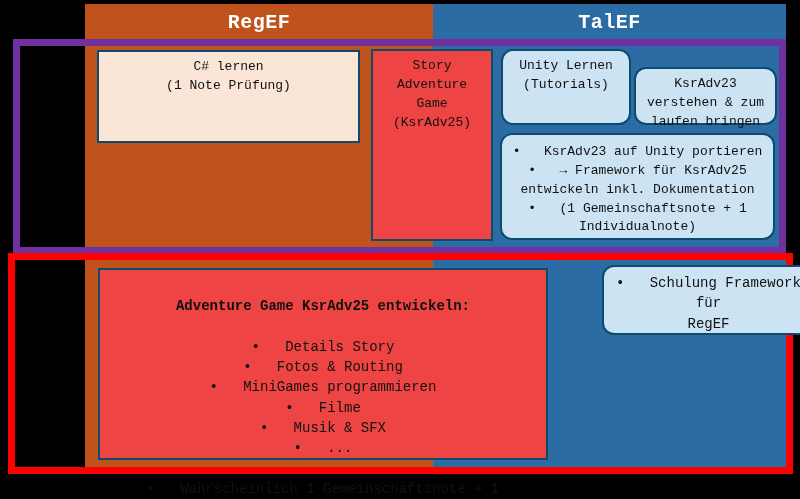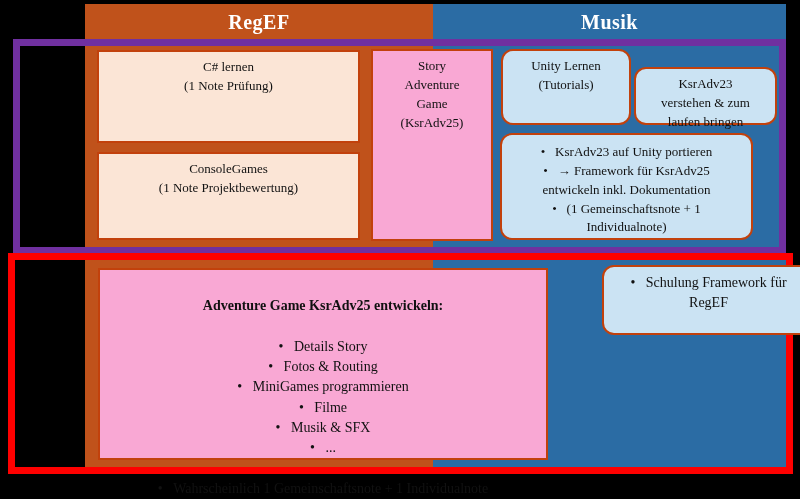--- a/index.html
+++ b/index.html
@@ -2,79 +2,77 @@
 <html><head>
 <meta charset="utf-8">
 <style>
   html, body { margin: 0; padding: 0; background: #000; }
   #canvas {
     position: relative;
     width: 800px;
     height: 499px;
     background: #000;
     overflow: hidden;
-    font-family: Liberation Serif, serif;
+    font-family: Liberation Mono, monospace;
     color: #111;
   }
   
   .column { position: absolute; top: 4px; height: 464px; z-index: 1; }
   #col-regef { left: 85px;  width: 348px; background: #C0521B; }
   #col-talef { left: 433px; width: 353px; background: #2B6CA4; }
   .col-header {
     position: absolute; top: 0; left: 0; right: 0; height: 36px;
     display: flex; align-items: center; justify-content: center;
     color: #fff; font-weight: bold; font-size: 20px; letter-spacing: .5px;
   }
   
   .frame { position: absolute; background: transparent; box-sizing: border-box; z-index: 2; }
   #frame-purple { left: 13px; top: 39px;  width: 773px; height: 215px; border: 7px solid #7030A0; }
   #frame-red    { left: 8px;  top: 253px; width: 785px; height: 221px; border: 7px solid #FF0000; }
   
   .box {
     position: absolute; box-sizing: border-box; z-index: 3;
-    border: 2px solid #c2410c;
+    border: 2px solid #0c4a6e;
     text-align: center; white-space: pre-line;
     font-size: 13px; line-height: 1.45; padding: 6px 4px 2px 4px;
   }
   .peach { background: #FBE5D6; }
-  .green { background: #f9a8d4; }
+  .green { background: #ef4444; }
   .lblue { background: #CBE3F3; border-radius: 12px; }
 
   #box-csharp    { left: 97px;  top: 50px;  width: 263px; height: 93px; }
   #box-console   { left: 97px;  top: 152px; width: 263px; height: 88px; }
   #box-story     { left: 371px; top: 49px;  width: 122px; height: 192px; }
   #box-unity     { left: 501px; top: 49px;  width: 130px; height: 76px; }
   #box-ksradv23  { left: 634px; top: 67px;  width: 143px; height: 58px; }
-  #box-portieren { left: 500px; top: 133px; width: 253px; height: 107px; padding-top: 8px; }
+  #box-portieren { left: 500px; top: 133px; width: 275px; height: 107px; padding-top: 8px; }
   #box-adventure { left: 98px;  top: 268px; width: 450px; height: 192px; font-size: 14px; }
   #box-schulung  { left: 562px; top: 265px; width: 213px; height: 70px;  font-size: 14px; margin-left: 40px; }
   #box-erweitern { left: 562px; top: 342px; width: 213px; height: 118px; font-size: 14px; }
 
   .box-title { font-weight: bold; white-space: pre-line; }
 </style>
 </head>
 <body>
 
 <div id="canvas">
 
   <div class="column" id="col-regef">
     <div class="col-header">RegEF</div>
   </div>
 
   <div class="column" id="col-talef">
-    <div class="col-header">Musik</div>
+    <div class="col-header">TalEF</div>
   </div>
 
   <div class="frame" id="frame-purple"></div>
   <div class="frame" id="frame-red"></div>
 
   <div class="box peach" id="box-csharp">C# lernen
 (1 Note Prüfung)</div>
-  <div class="box peach" id="box-console">ConsoleGames
-(1 Note Projektbewertung)</div>
   <div class="box green" id="box-story">Story
 Adventure
 Game
 (KsrAdv25)</div>
   <div class="box lblue" id="box-unity">Unity Lernen
 (Tutorials)</div>
   <div class="box lblue" id="box-ksradv23">KsrAdv23
 verstehen &amp; zum
 laufen bringen</div>
   <div class="box lblue" id="box-portieren">•&nbsp;&nbsp;&nbsp;KsrAdv23 auf Unity portieren

